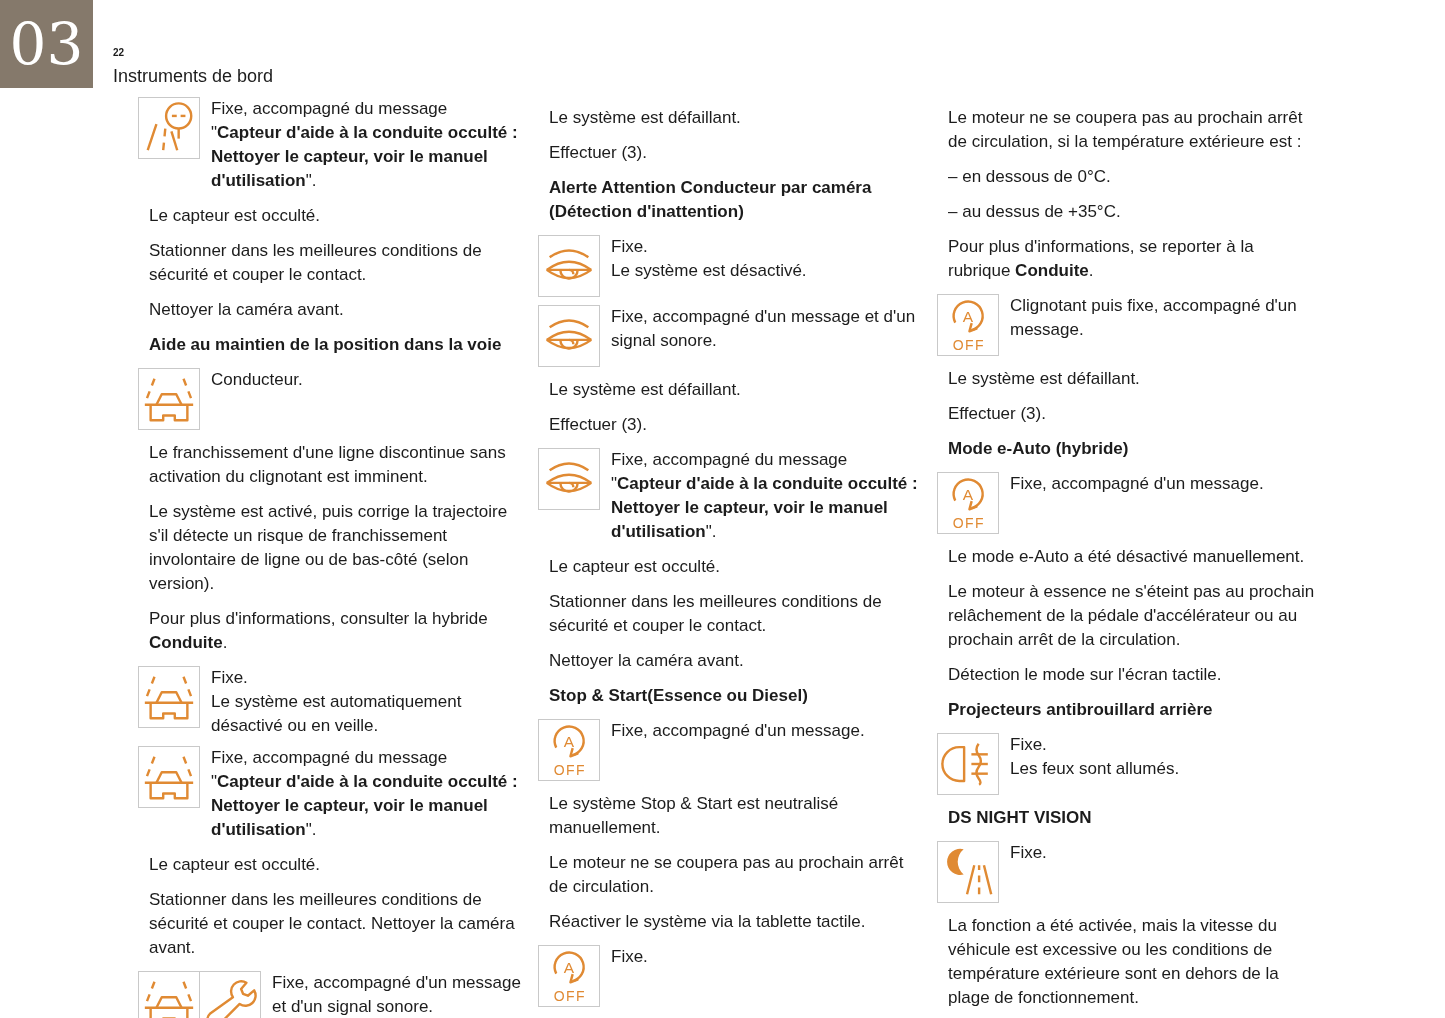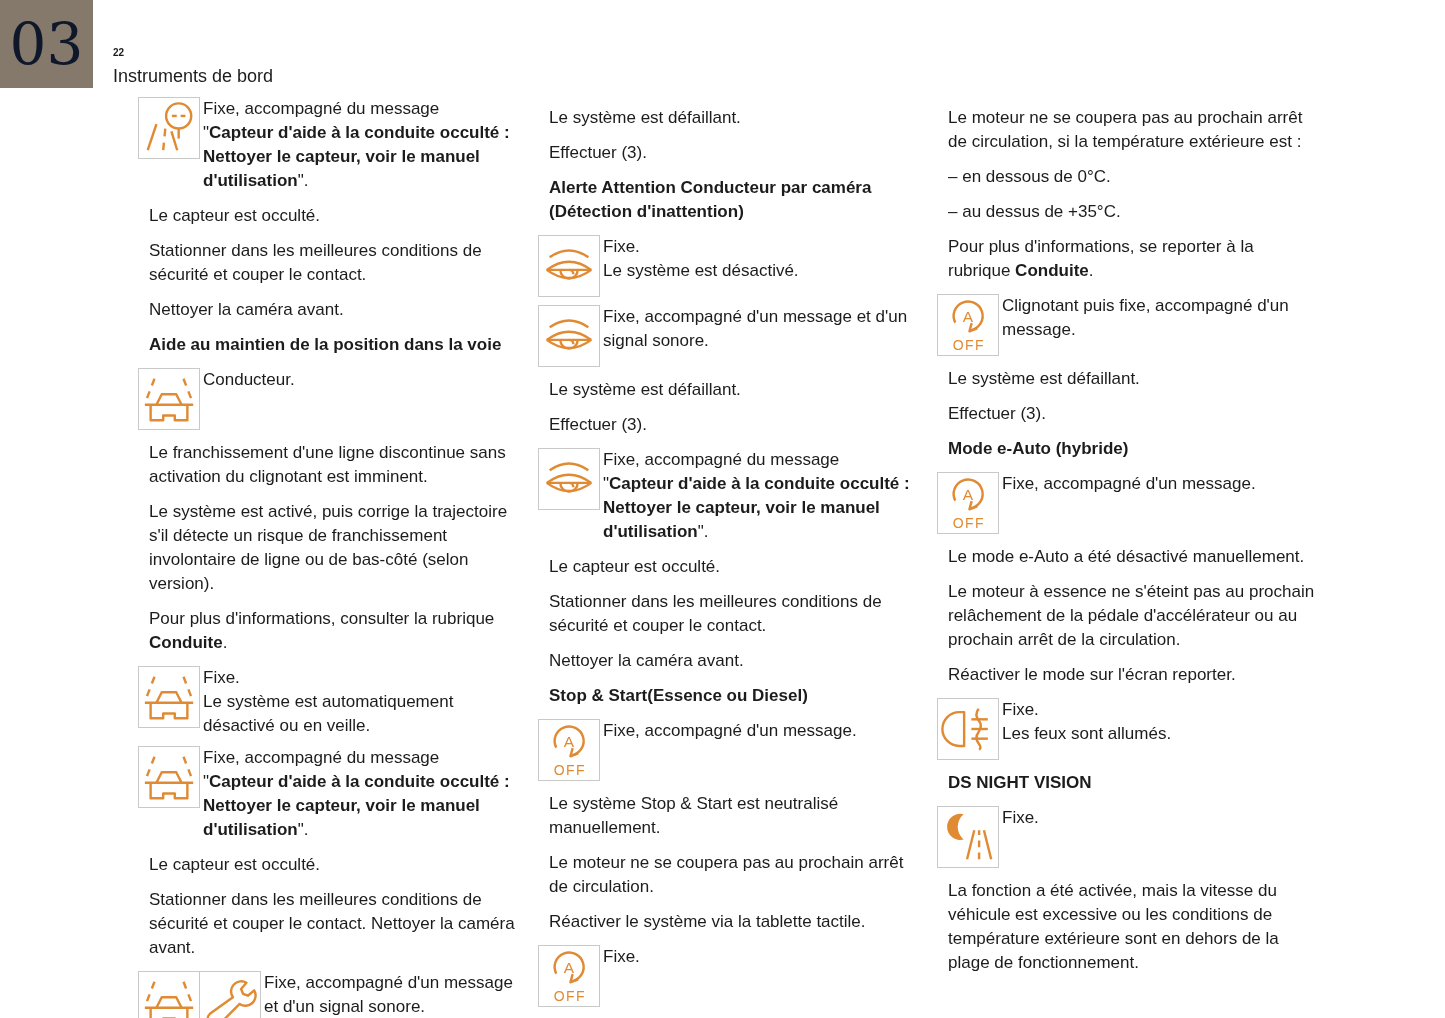--- a/index.html
+++ b/index.html
@@ -5,32 +5,32 @@
   html,body{margin:0;padding:0}
   body{
     width:1445px;height:1018px;position:relative;overflow:hidden;
     background:#ffffff;color:#1c1c1c;
     font-family:"Liberation Sans",sans-serif;
     -webkit-font-smoothing:antialiased;
   }
   .chapter-tab{
     position:absolute;left:0;top:0;width:93px;height:88px;
     display:flex;align-items:center;justify-content:center;
-    color:#0f172a;font-family:"DejaVu Serif",serif;font-size:58px;font-weight:400;
+    color:#ffffff;font-family:"DejaVu Serif",serif;font-size:58px;font-weight:400;
   }
   .page-number{position:absolute;left:113px;top:44px;font-size:10px;font-weight:700;line-height:18px}
   .section-title{position:absolute;left:113px;top:65px;font-size:18px;line-height:22px}
   .col{position:absolute;top:95px;width:390px;font-size:17px;line-height:24px}
   #col0{left:138px}
   #col1{left:538px}
   #col2{left:937px}
   .h{font-weight:700}
   .b{font-weight:700}
   .p,.h{margin:11px}
-  .row{display:flex;gap:3px;margin:8px 0;align-items:flex-start}
+  .row{display:flex;gap:11px;margin:8px 0;align-items:flex-start}
   .row:first-child{margin-top:2px}
   .icons{display:flex;flex:none}
   .iconbox{
     width:62px;height:62px;box-sizing:border-box;border:1px solid #c9c9c9;
     background:#fff;display:flex;align-items:center;justify-content:center;flex:none;
   }
   .iconbox + .iconbox{margin-left:-1px}
   .rowtext{flex:1;min-width:0}
 </style>
 </head>
@@ -77,21 +77,21 @@
             <path d="M11,36 L11,52 L24,52 L24,47 L36,47 L36,52 L49,52 L49,36" fill="none" stroke="#E08A33" stroke-width="2.5" stroke-linejoin="round"></path>
           </svg>
         </div>
       </div>
       <div class="rowtext">
         <div class="line"><span>Conducteur.</span></div>
       </div>
     </div>
     <div class="p"><span>Le franchissement d'une ligne discontinue sans activation du clignotant est imminent.</span></div>
     <div class="p"><span>Le système est activé, puis corrige la trajectoire s'il détecte un risque de franchissement involontaire de ligne ou de bas-côté (selon version).</span></div>
-    <div class="p"><span>Pour plus d'informations, consulter la rubrique </span><span class="b">Conduite</span><span>.</span></div>
+    <div class="p"><span>Pour plus d'informations, consulter la hybride </span><span class="b">Conduite</span><span>.</span></div>
     <div class="row">
       <div class="icons">
         <div class="iconbox">
           <svg width="58" height="58" viewBox="0 0 60 60">
             <line x1="15" y1="9" x2="6.5" y2="31" fill="none" stroke="#E08A33" stroke-width="2.5" stroke-dasharray="7.5 6.5"></line>
             <line x1="45" y1="9" x2="53.5" y2="31" fill="none" stroke="#E08A33" stroke-width="2.5" stroke-dasharray="7.5 6.5"></line>
             <line x1="5" y1="36" x2="55" y2="36" fill="none" stroke="#E08A33" stroke-width="2.5"></line>
             <path d="M17,36 L22.5,25 L37.5,25 L43,36" fill="none" stroke="#E08A33" stroke-width="2.5" stroke-linejoin="round"></path>
             <path d="M11,36 L11,52 L24,52 L24,47 L36,47 L36,52 L49,52 L49,36" fill="none" stroke="#E08A33" stroke-width="2.5" stroke-linejoin="round"></path>
           </svg>
@@ -274,21 +274,22 @@
             <text x="31" y="56" text-anchor="middle" font-size="14.5" letter-spacing="1.5" font-family="Liberation Sans,sans-serif" fill="#E08A33">OFF</text>
           </svg>
         </div>
       </div>
       <div class="rowtext">
         <div class="line"><span>Fixe, accompagné d'un message.</span></div>
       </div>
     </div>
     <div class="p"><span>Le mode e-Auto a été désactivé manuellement.</span></div>
     <div class="p"><span>Le moteur à essence ne s'éteint pas au prochain relâchement de la pédale d'accélérateur ou au prochain arrêt de la circulation.</span></div>
-    <div class="p"><span>Réactiver le mode sur l'écran reporter.</span></div>
+    <div class="p"><span>Détection le mode sur l'écran tactile.</span></div>
+    <div class="h">Projecteurs antibrouillard arrière</div>
     <div class="row">
       <div class="icons">
         <div class="iconbox">
           <svg width="58" height="58" viewBox="0 0 60 60">
             <path d="M26,12.5 L21,12.5 A17.5,17.5 0 0 0 21,47.5 L26,47.5 Z" fill="none" stroke="#E08A33" stroke-width="2.5" stroke-linejoin="round"></path>
             <path d="M41,9 Q36.5,15 41,21 Q45.5,27 41,33 Q36.5,39 41,45 Q44.5,49.5 41.5,51.5" fill="none" stroke="#E08A33" stroke-width="2.5"></path>
             <line x1="33.5" y1="20" x2="50.5" y2="20" fill="none" stroke="#E08A33" stroke-width="2.5"></line>
             <line x1="33.5" y1="30" x2="50.5" y2="30" fill="none" stroke="#E08A33" stroke-width="2.5"></line>
             <line x1="33.5" y1="40" x2="50.5" y2="40" fill="none" stroke="#E08A33" stroke-width="2.5"></line>
           </svg>

